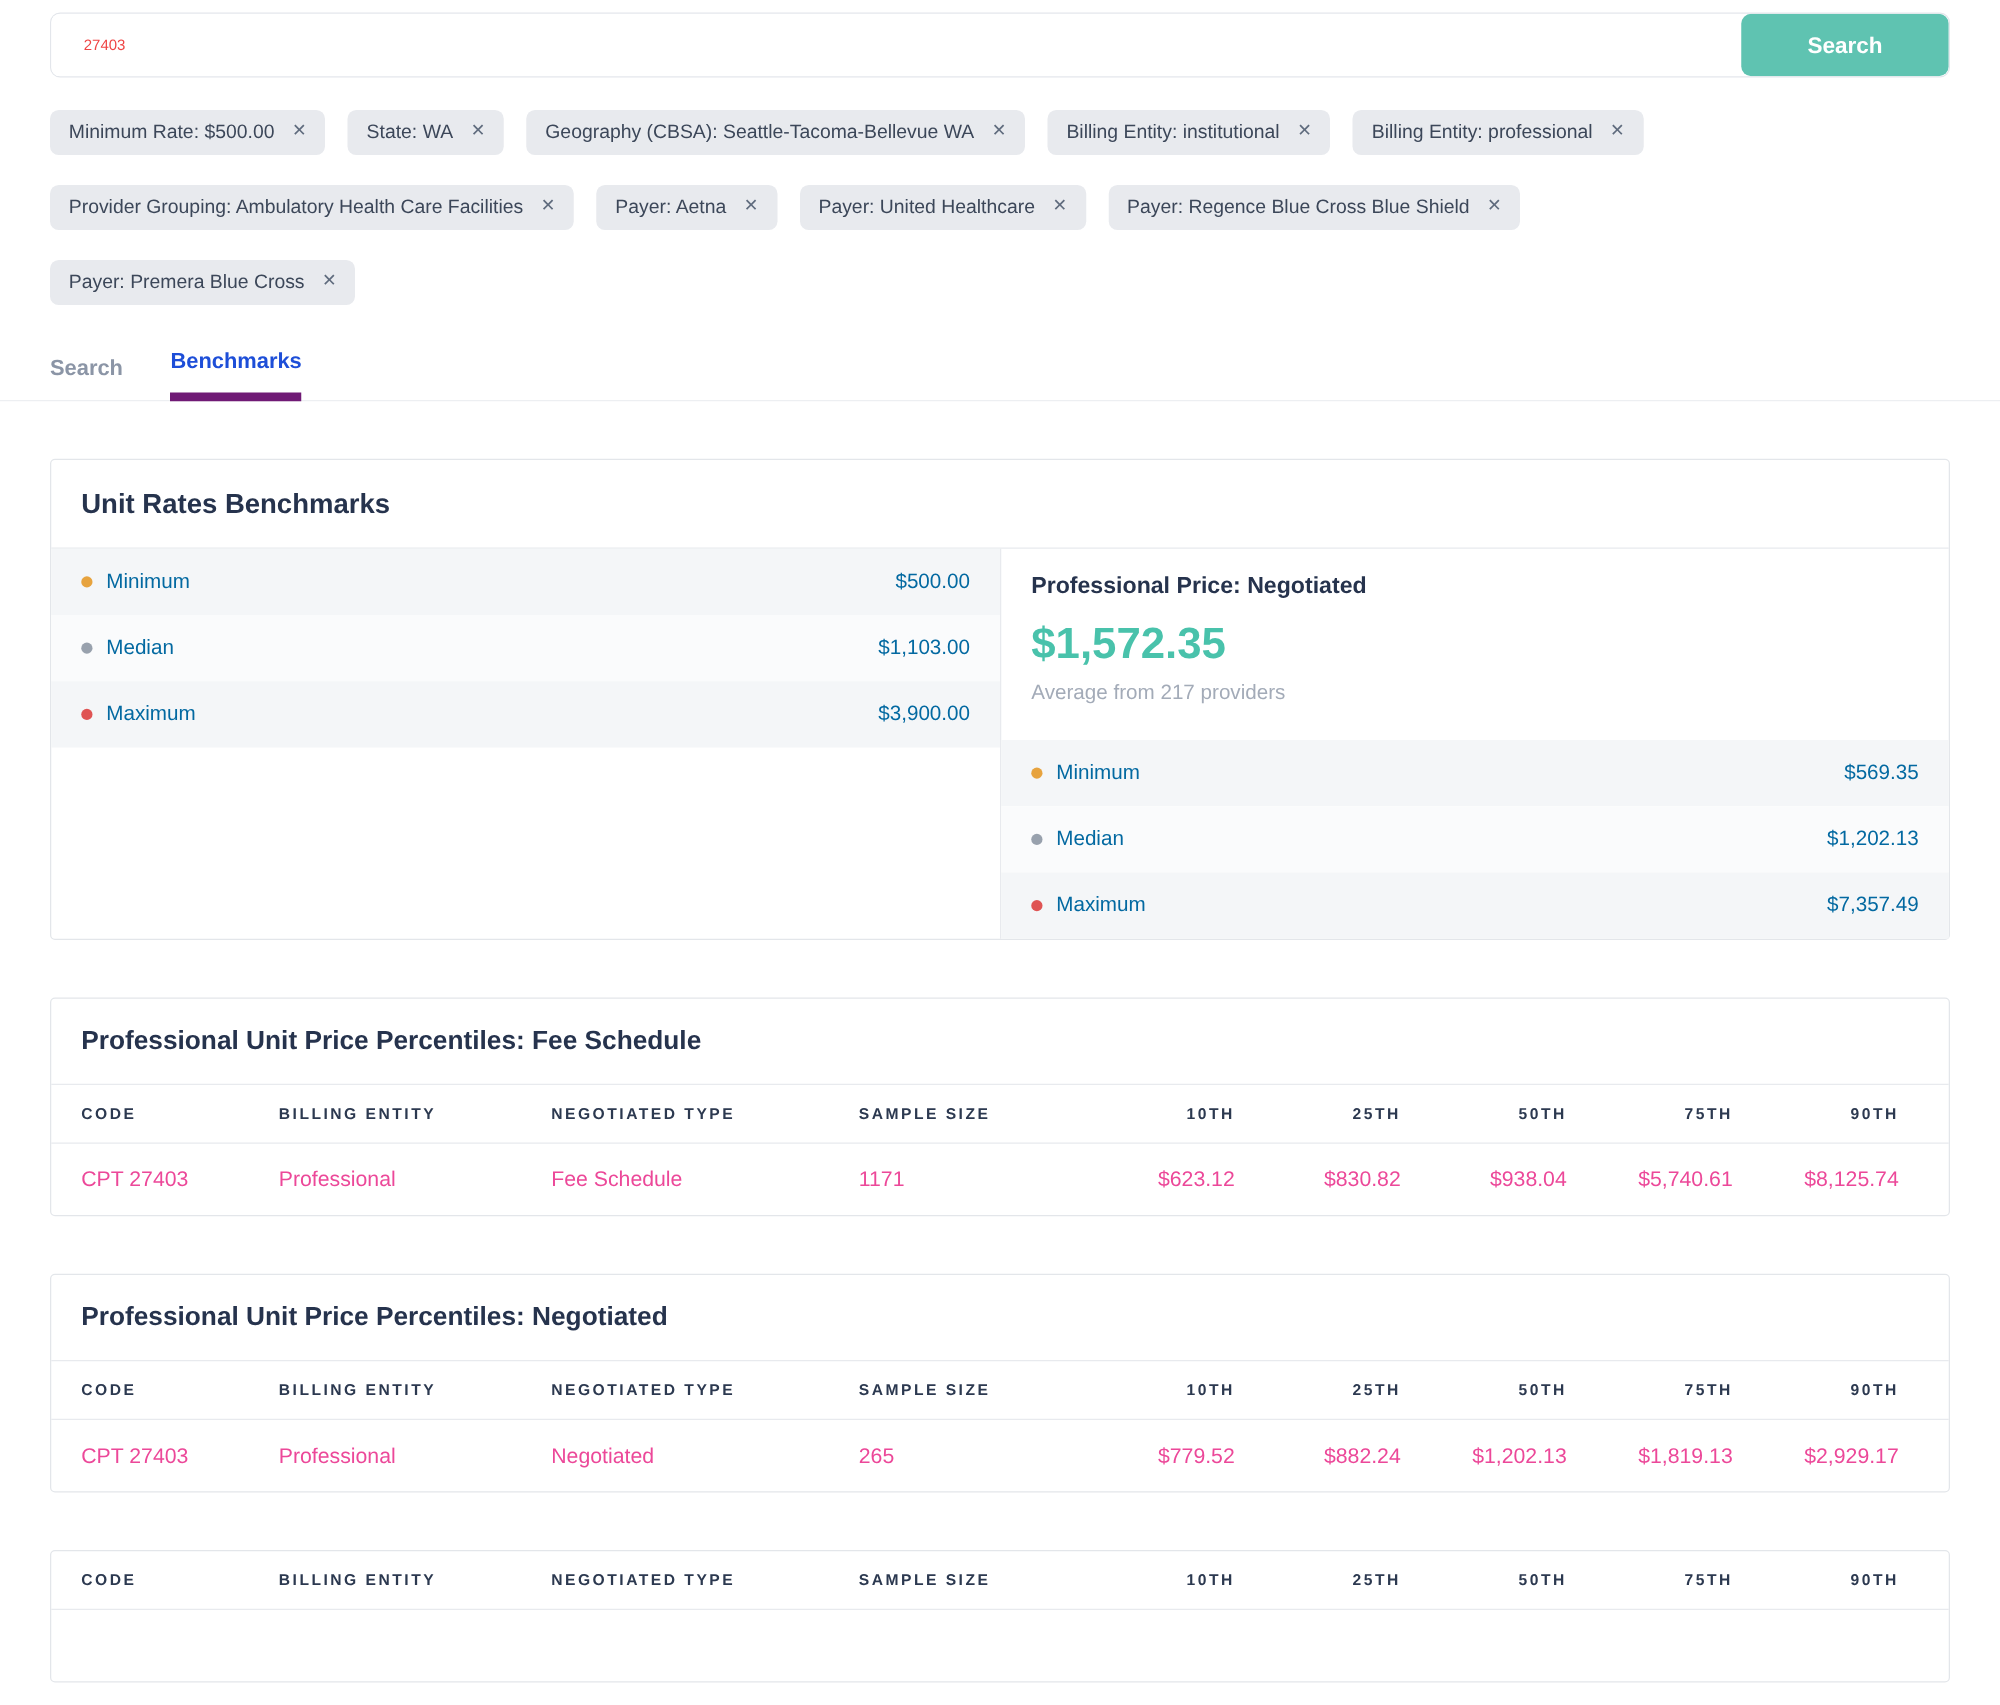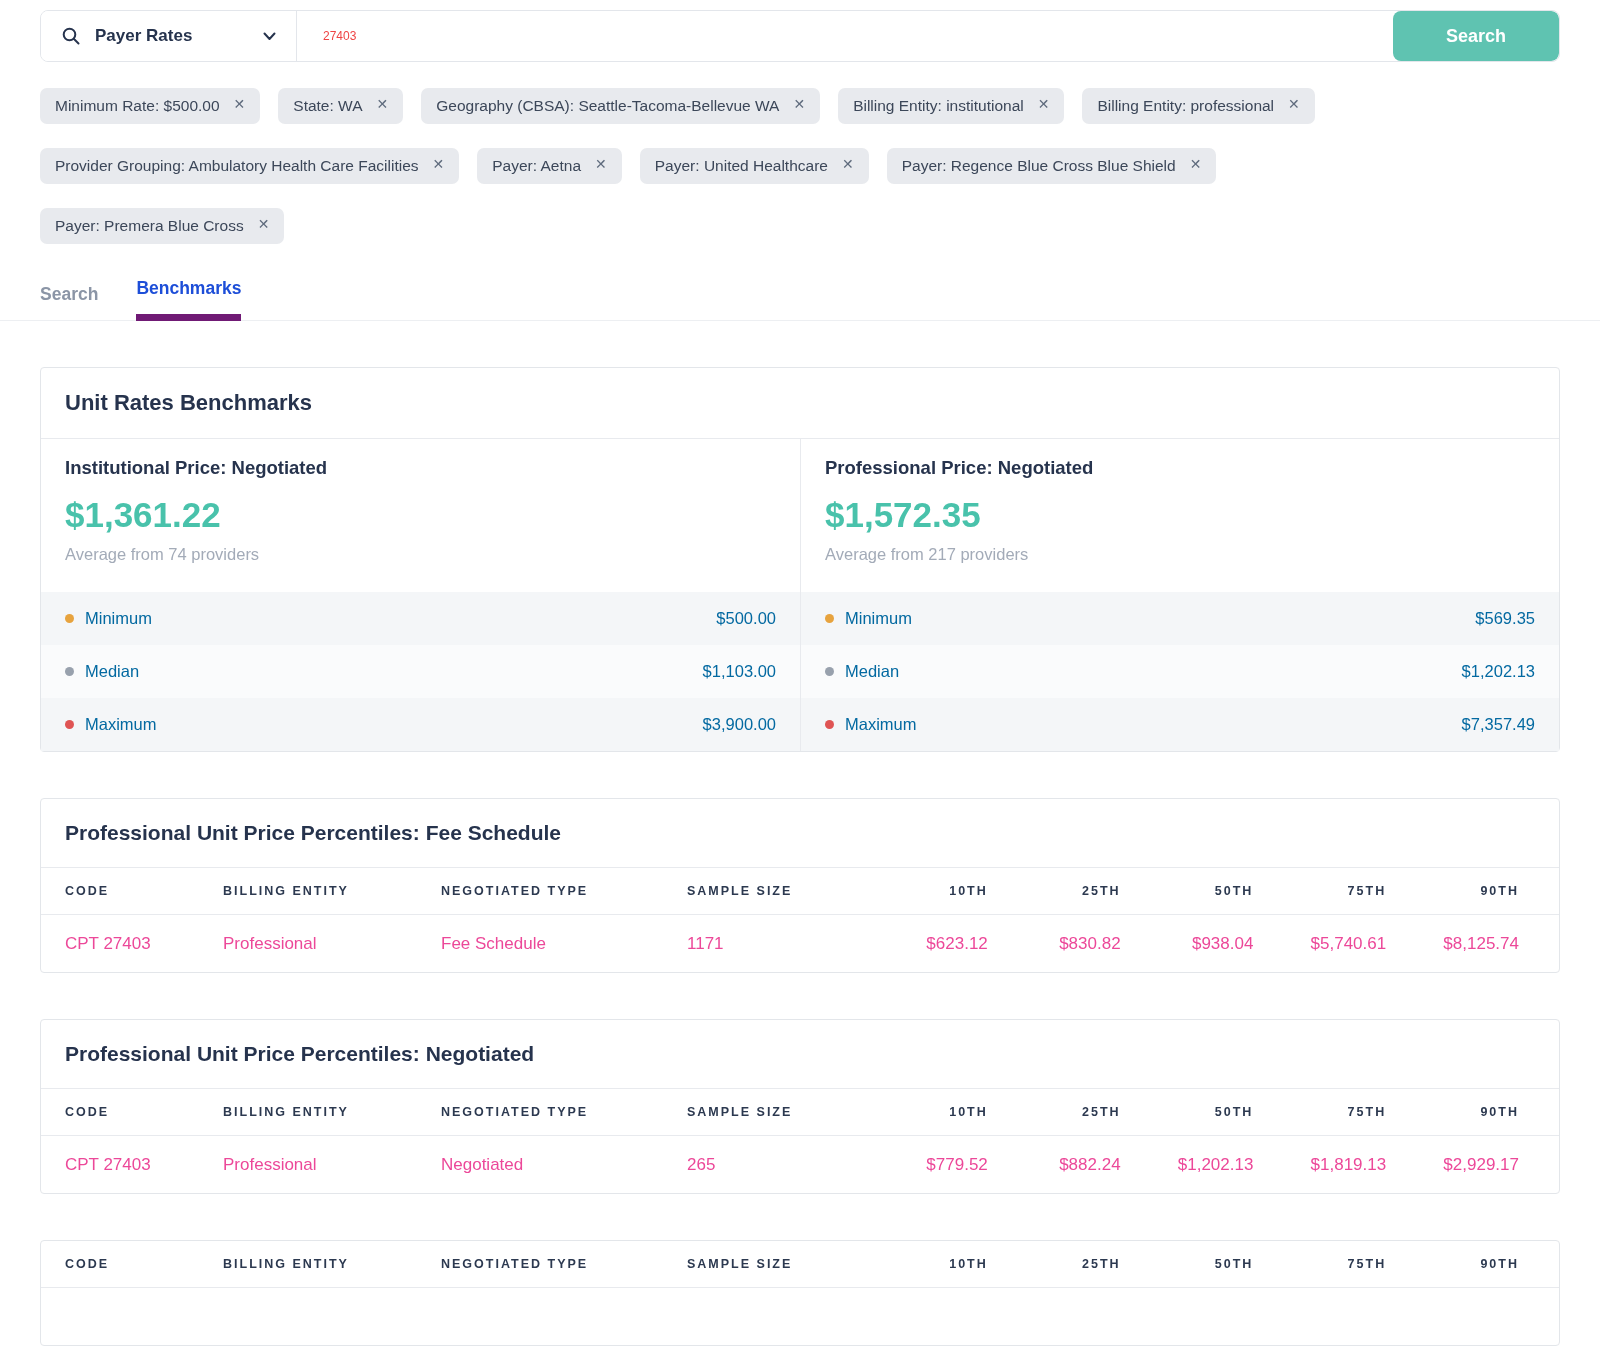--- a/index.html
+++ b/index.html
@@ -112,34 +112,20 @@
   }
   .prow.bodyrow { height: 57px; font-size: 17px; color: #ec4899; }
   .num { text-align: right; }
 </style>
 </head>
 <body>
 
 <div class="page">
 
   <header class="searchbar">
-    <div class="cat">
-      <span style="display:inline-flex;">
-        <svg width="20" height="20" viewBox="0 0 20 20" fill="none">
-          <circle cx="8.5" cy="8.5" r="5.8" stroke="#26334d" stroke-width="2"></circle>
-          <line x1="13" y1="13" x2="17.5" y2="17.5" stroke="#26334d" stroke-width="2" stroke-linecap="round"></line>
-        </svg>
-      </span>
-      <span class="cat-label">Payer Rates</span>
-      <span style="display:inline-flex;">
-        <svg width="13" height="9" viewBox="0 0 13 9" fill="none">
-          <polyline points="1.5,1.5 6.5,7 11.5,1.5" stroke="#26334d" stroke-width="2" stroke-linecap="round" stroke-linejoin="round"></polyline>
-        </svg>
-      </span>
-    </div>
     <input class="search-input" value="27403" style="">
     <button class="search-btn">Search</button>
   </header>
 
   <div class="chips">
     <div class="chip">
       <span>Minimum Rate: $500.00</span>
       <span class="chip-x">✕</span>
     </div>
     <div class="chip">
@@ -185,25 +171,20 @@
   <nav class="tabs">
     <div class="tab">Search</div>
     <div class="tab active">Benchmarks</div>
   </nav>
 
   <section class="card">
     <h2 class="card-title bordered">Unit Rates Benchmarks</h2>
     <div class="panels">
 
       <div class="panel">
-        <div class="panel-head">
-          <div class="panel-title">Institutional Price: Negotiated</div>
-          <div class="price">$1,361.22</div>
-          <div class="panel-sub">Average from 74 providers</div>
-        </div>
         <div class="stat-row odd">
           <span class="stat-label">
               <span class="dot dot-min"></span>
               <span>Minimum</span>
             </span>
           <span>$500.00</span>
         </div>
         <div class="stat-row even">
           <span class="stat-label">
               <span class="dot dot-med"></span>

